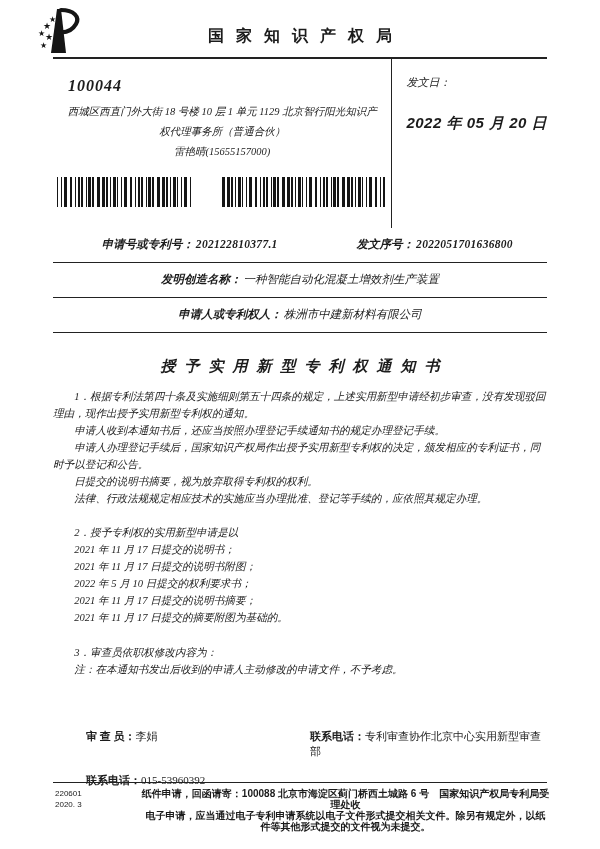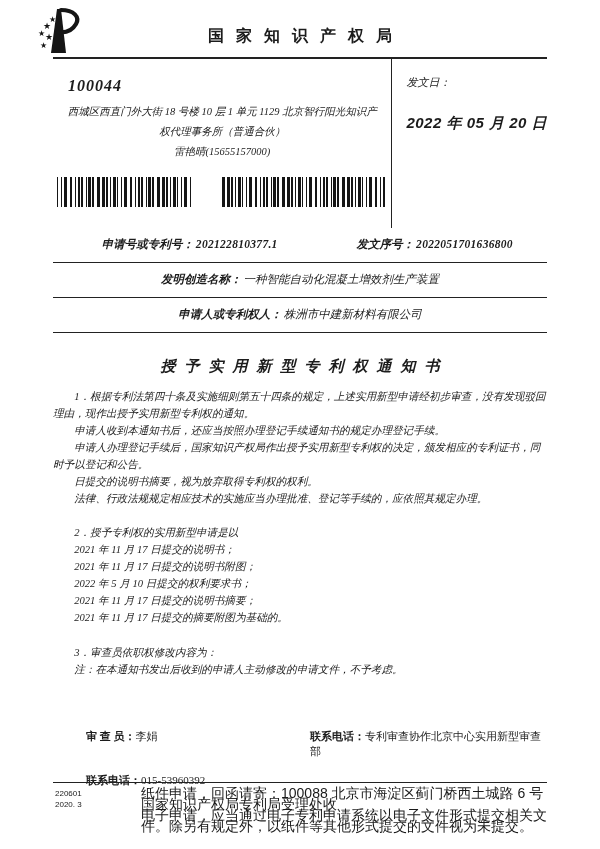--- a/index.html
+++ b/index.html
@@ -55,21 +55,21 @@
   .signoff{position:absolute;left:53px;right:53px;top:729px;font-size:11px;}
   .srow{display:flex;}
   .cell-exam{margin-left:33px;width:224px;}
   .cell-dept{flex:1;}
   .phone-row{margin-top:14px;margin-left:33px;}
   
   .footer{position:absolute;left:0;right:0;top:782px;}
   .footer-rule{margin:0 53px;border-top:1.5px solid #222;}
   .footer-cols{display:flex;margin:5px 50px 0 55px;font-family:"Liberation Sans",sans-serif;gap:28px;}
   .form-codes{width:58px;font-size:8px;line-height:11px;color:#222;}
-  .footer-text{flex:1;font-size:14px;line-height:11px;font-weight:400;color:#1a1a1a;}
+  .footer-text{flex:1;font-size:10px;line-height:11px;font-weight:700;color:#1a1a1a;text-align:center;}
 </style>
 </head>
 <body>
 
 <div class="sheet">
 
   <div class="masthead">
     <svg class="logo" viewBox="0 0 46 50" aria-hidden="true">
       <path d="M21,3 L25,3 L30,47 L15,47 Z" fill="#151515"></path>
       <path d="M25,4 C38,4 44,11 40,18 C36,25 29,27 22,26" fill="none" stroke="#151515" stroke-width="4.2" stroke-linecap="round"></path>

